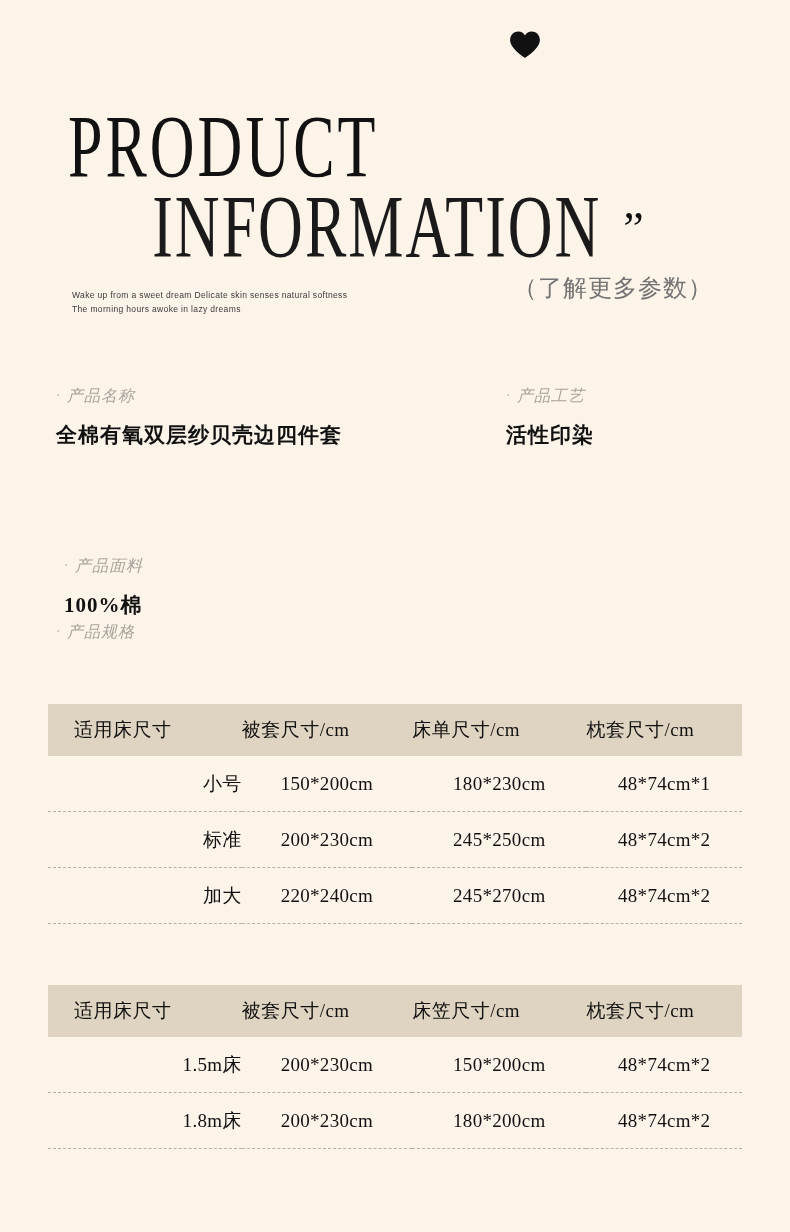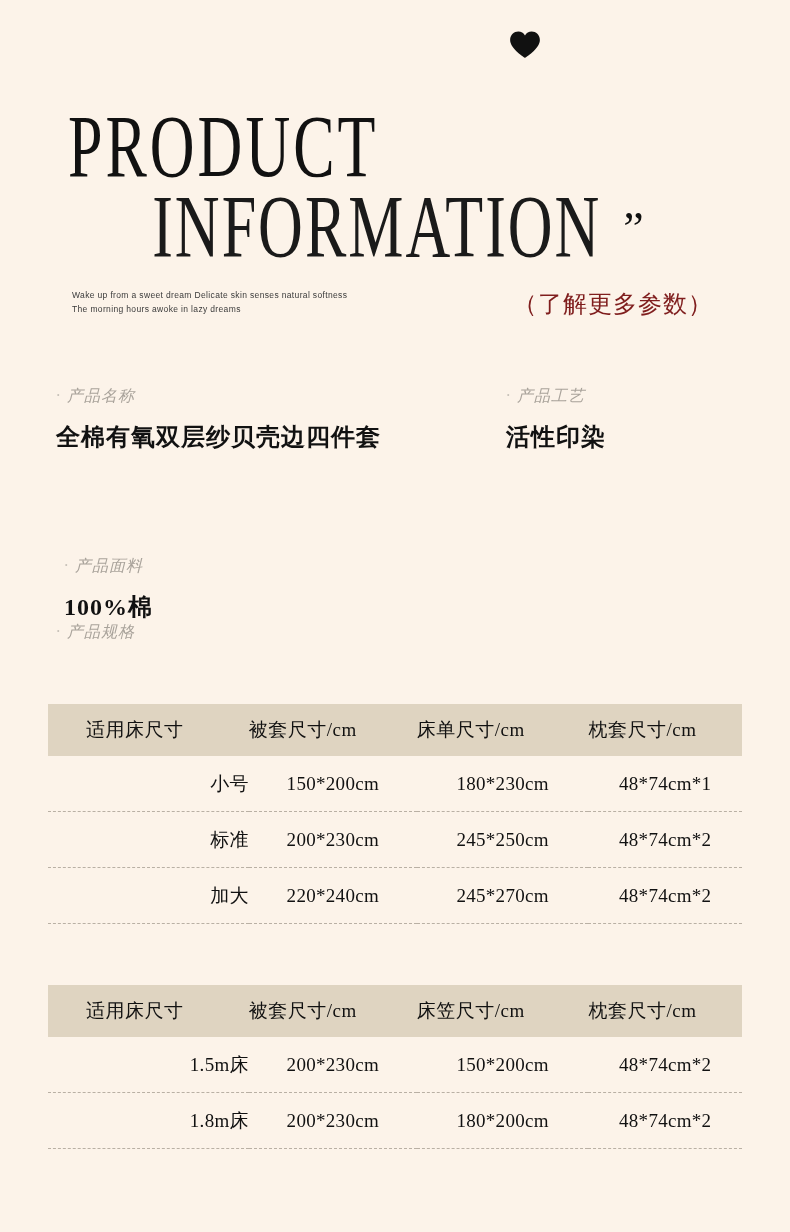--- a/index.html
+++ b/index.html
@@ -84,24 +84,24 @@
     font-size: 8.5px;
     line-height: 1.65;
     letter-spacing: 0.35px;
     color: #3a3a3a;
     white-space: nowrap;
   }
 
   .more-params {
     position: absolute;
     left: 513px;
-    top: 288px;
+    top: 272px;
     font-family: Liberation Mono, monospace;
     font-size: 24px;
-    color: #7f1d1d;
+    color: #737373;
     letter-spacing: 1px;
     white-space: nowrap;
   }
 
   
   .field {
     position: absolute;
   }
   .field-label {
     font-family: "Liberation Serif", serif;
@@ -111,21 +111,21 @@
     white-space: nowrap;
     font-style: italic;
   }
   .field-label .dot {
     color: #c6c0b8;
     margin-right: 6px;
   }
   .field-value {
     font-family: "Liberation Serif", serif;
     font-weight: bold;
-    font-size: 24px;
+    font-size: 21px;
     color: #111;
     margin-top: 14px;
     letter-spacing: 1px;
     white-space: nowrap;
   }
   .f-name   { left: 56px;  top: 386px; }
   .f-craft  { left: 506px; top: 386px; }
   .f-fabric { left: 64px;  top: 508px; margin-top: 48px; }
   .f-spec   { left: 56px;  top: 622px; }
 
@@ -142,21 +142,21 @@
 
   .spec-table thead th {
     background: #dfd4c1;
     font-size: 19px;
     font-weight: normal;
     color: #111;
     padding: 13px 0 13px 0;
     text-align: left;
     letter-spacing: 0.5px;
   }
-  .spec-table thead th:nth-child(1) { padding-left: 38px; width: 178px; }
+  .spec-table thead th:nth-child(1) { padding-left: 26px; width: 178px; }
   .spec-table thead th:nth-child(2) { width: 176px; }
   .spec-table thead th:nth-child(3) { width: 180px; }
   .spec-table thead th:nth-child(4) { width: 160px; }
 
   .spec-table tbody td {
     font-size: 19px;
     color: #111;
     text-align: center;
     padding: 15px 0 14px 0;
     border-bottom: 1px dashed #b9b0a4;

